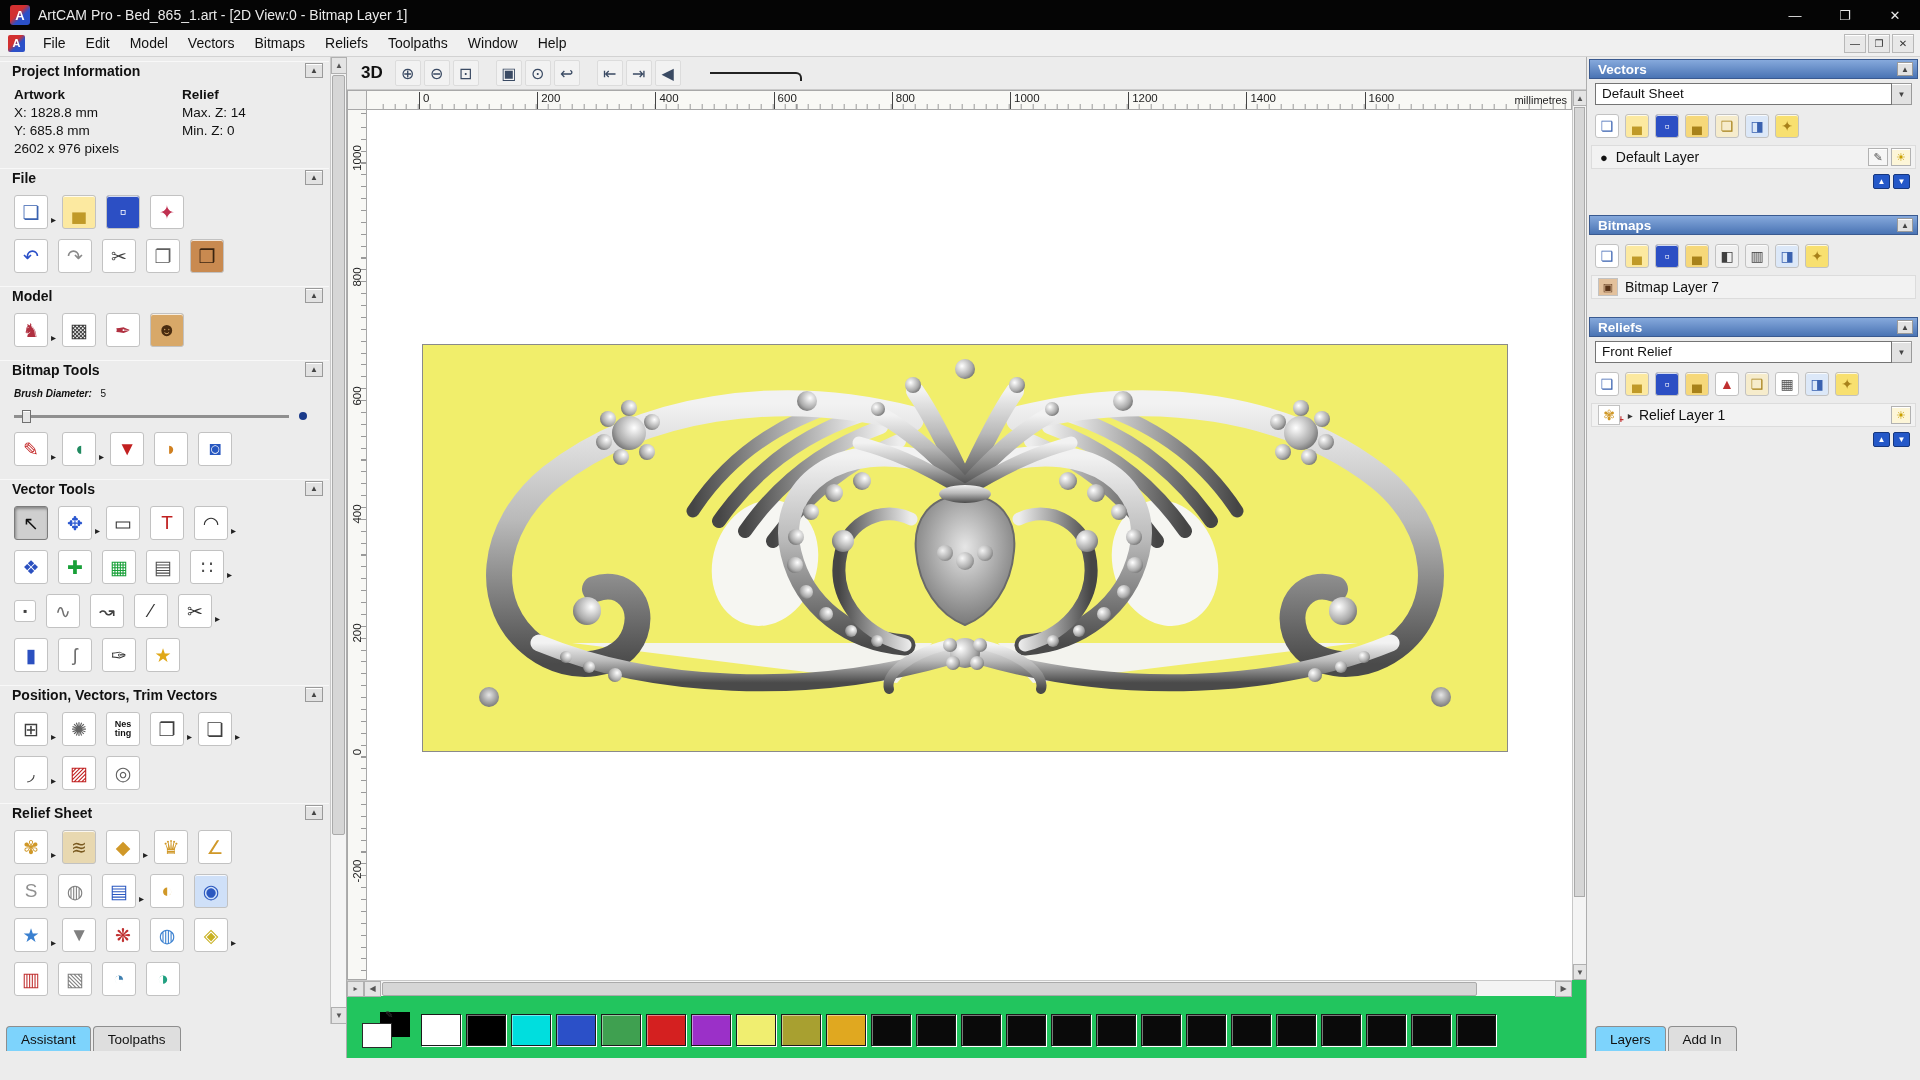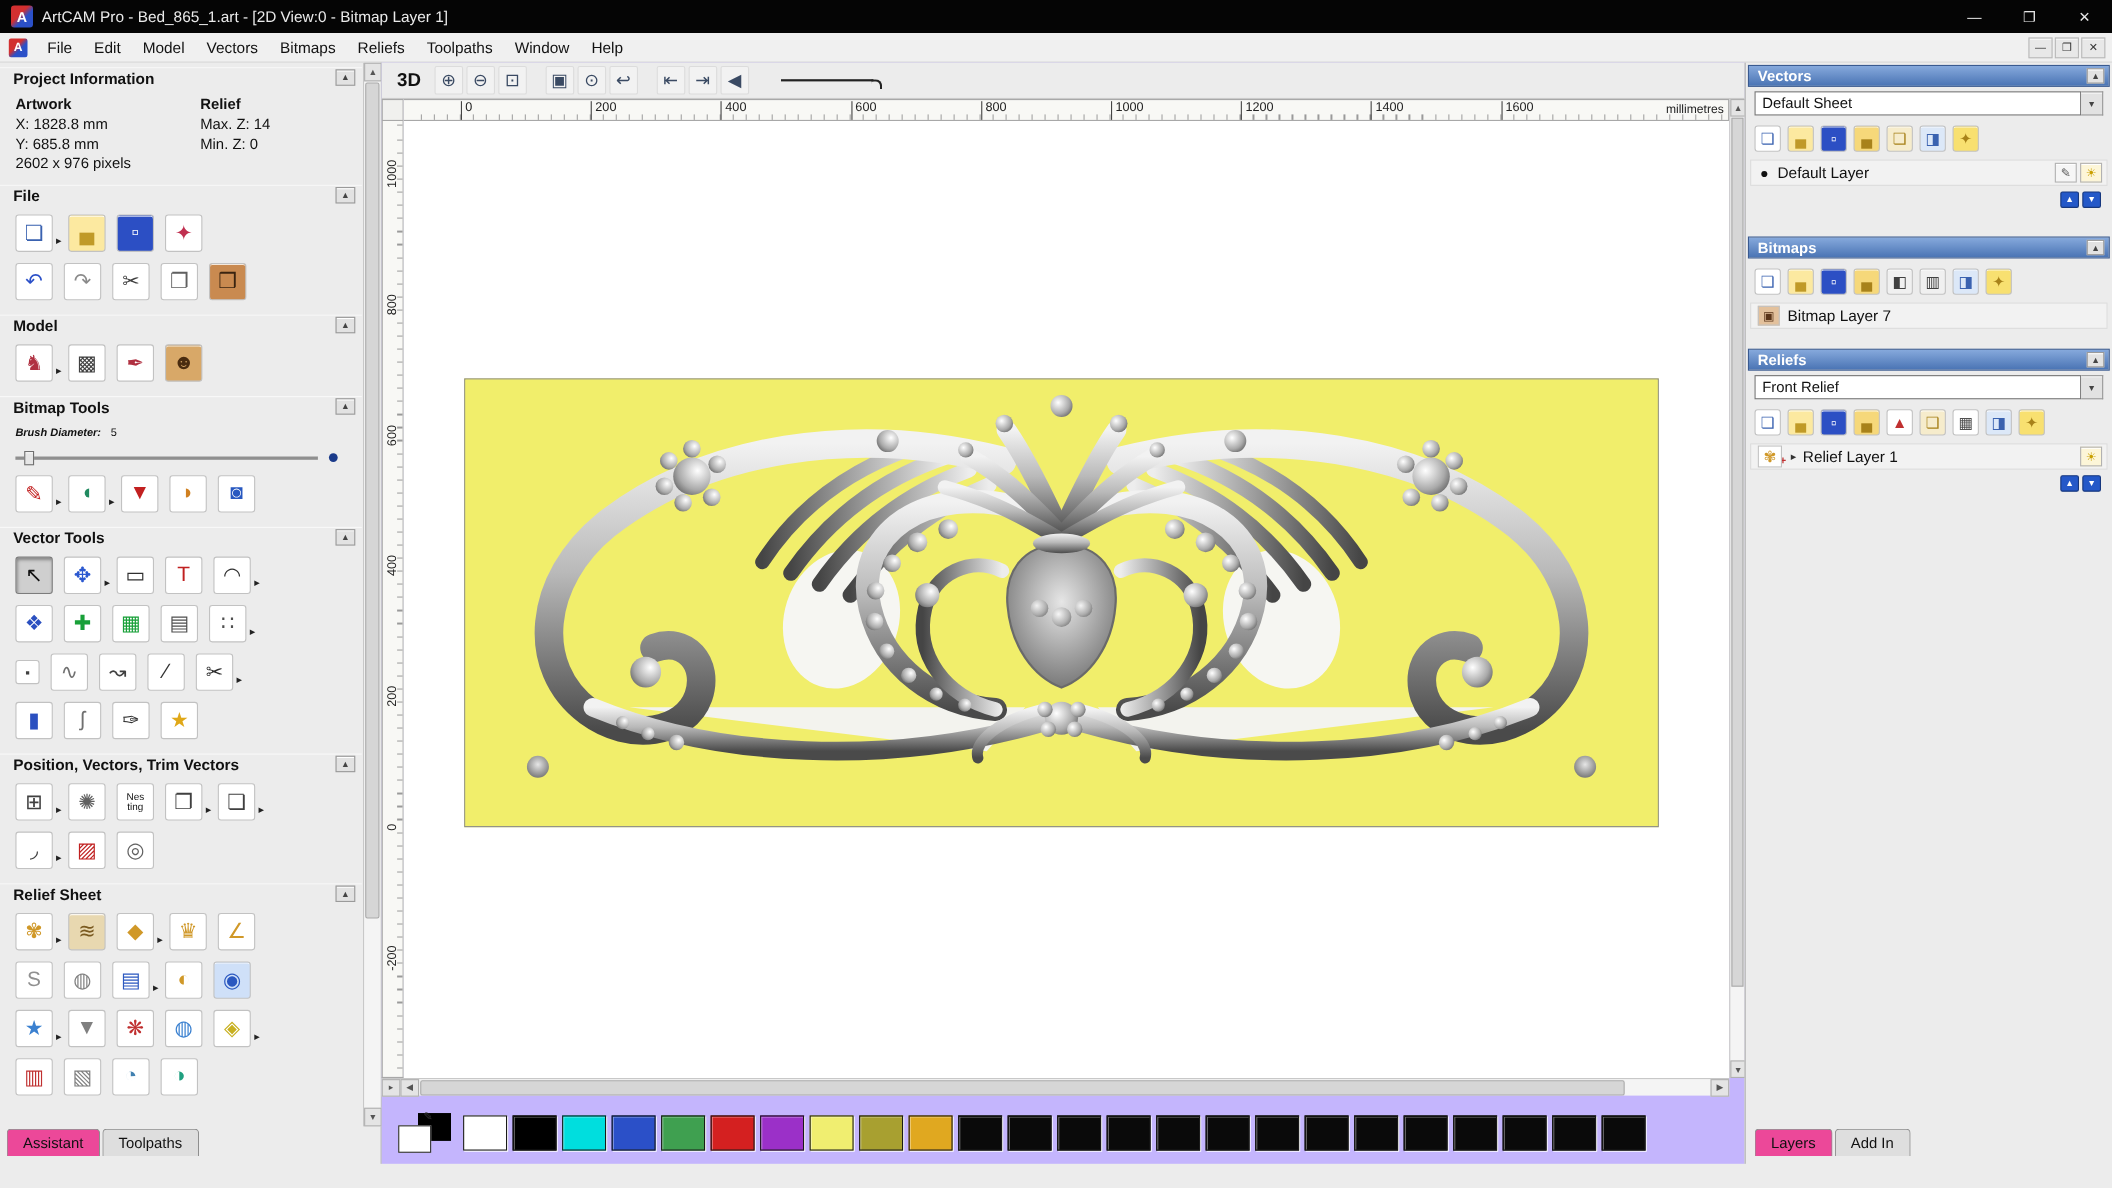--- a/index.html
+++ b/index.html
@@ -25,37 +25,37 @@
   #lp-scroll { position:absolute; left:0; top:0; right:17px; bottom:34px; overflow:hidden; }
   .lp-header { display:flex; align-items:center; margin-top:12px; padding:0 6px 0 12px; height:18px; border-top:1px solid #f8f8f8; }
   .lp-header .hdr-title { font-weight:bold; font-size:14px; flex:1; }
   .hdr-btn { width:18px; height:15px; border:1px solid #9a9a9a; background:#e2e2e2; box-shadow:inset 0 1px 0 #fff; font-size:8px; color:#444; display:flex; align-items:center; justify-content:center; }
   #proj-info { display:grid; grid-template-columns:168px 140px; margin:8px 0 0 14px; row-gap:3px; font-size:13.5px; }
   .pi-bold { font-weight:bold; }
   .icon-row { display:flex; align-items:center; margin:8px 0 0 14px; height:36px; }
   .icon { width:34px; height:34px; border:1px solid #c2c2c2; border-radius:3px; background:#fff; display:flex; align-items:center; justify-content:center; font-size:19px; margin-right:10px; box-shadow:inset 0 1px 0 rgba(255,255,255,.8); overflow:hidden; }
   .icon.pressed { border:1px solid #7c7c7c; box-shadow:inset 1px 2px 3px rgba(0,0,0,.35); }
   .icon.small { width:22px; height:22px; font-size:12px; }
-  .icon.txt { font-size:9px; line-height:9px; font-weight:normal; white-space:normal; text-align:center; padding:2px; }
+  .icon.txt { font-size:9px; line-height:9px; font-weight:bold; white-space:normal; text-align:center; padding:2px; }
   .flyout { font-size:10px; color:#222; margin:14px 6px 0 -7px; }
   #brush-row { margin:10px 0 0 14px; font-size:10px; }
   #brush-row .b-label { font-style:italic; font-weight:bold; }
   #slider-row { position:relative; margin:10px 14px 0 14px; height:14px; }
   #slider-track { position:absolute; left:0; right:26px; top:6px; height:3px; background:#8f8f8f; }
   #slider-handle { position:absolute; left:8px; top:1px; width:9px; height:13px; background:#e6e6e6; border:1px solid #707070; box-shadow:inset 0 1px 0 #fff; }
   #slider-dot { position:absolute; right:8px; top:3px; width:8px; height:8px; border-radius:50%; background:#1a3a8a; }
   #lp-scrollbar { position:absolute; right:0; top:0; bottom:34px; width:16px; background:#f4f4f4; border-left:1px solid #c8c8c8; }
   .sb-vbtn { width:16px; height:17px; background:#e4e4e4; border:1px solid #b0b0b0; font-size:8px; color:#555; display:flex; align-items:center; justify-content:center; }
   #lp-thumb { position:absolute; left:1px; top:18px; width:13px; height:760px; background:#d6d6d6; border:1px solid #aaa; border-radius:2px; }
   .panel-tabs { position:absolute; bottom:7px; left:6px; display:flex; }
   .tab { height:25px; padding:0 14px; border:1px solid #8e8e8e; border-bottom:none; border-radius:4px 4px 0 0; background:#dedede; font-size:13.5px; display:flex; align-items:center; margin-right:2px; }
-  .tab.active { background:#ec4899; }
+  .tab.active { background:#7dd3fc; }
 
   
-  #center { position:absolute; left:347px; top:57px; width:1239px; height:1001px; background:#c4b5fd; }
+  #center { position:absolute; left:347px; top:57px; width:1239px; height:1001px; background:#22c55e; }
   #canvas-toolbar { position:absolute; left:0; top:0; right:0; height:33px; background:#ececec; border-bottom:1px solid #cacaca; display:flex; align-items:center; }
   #btn-3d { font-weight:bold; font-size:17px; margin:0 12px 0 14px; }
   .tbtn { min-width:26px; height:26px; display:flex; align-items:center; justify-content:center; font-size:16px; color:#3a4a63; margin-right:3px; border:1px solid #dcdcdc; border-radius:2px; background:#f2f2f2; }
   .line-preview { position:relative; width:92px; height:14px; margin-left:26px; }
   .line-preview::before { content:''; position:absolute; left:0; right:8px; top:6px; border-top:2px solid #222; }
   .line-preview::after { content:''; position:absolute; right:0; top:6px; width:8px; height:7px; border-right:2px solid #222; border-top:2px solid #222; border-radius:0 6px 0 0; }
   #ruler-corner { position:absolute; left:0; top:33px; width:20px; height:20px; background:#f0f0ee; border:1px solid #a8a8a8; }
   #hruler { position:absolute; left:20px; top:33px; right:14px; height:20px; background:#f8f8f5; border:1px solid #a8a8a8; border-left:none;
             background-image:repeating-linear-gradient(to right, transparent 0 10.8px, #9a9a9a 10.8px 11.82px); background-size:auto 5px; background-repeat:repeat-x; background-position:4.7px bottom; }
   .hlabel { position:absolute; top:1px; font-size:11.5px; color:#222; border-left:1px solid #444; padding-left:3px; height:17px; }

